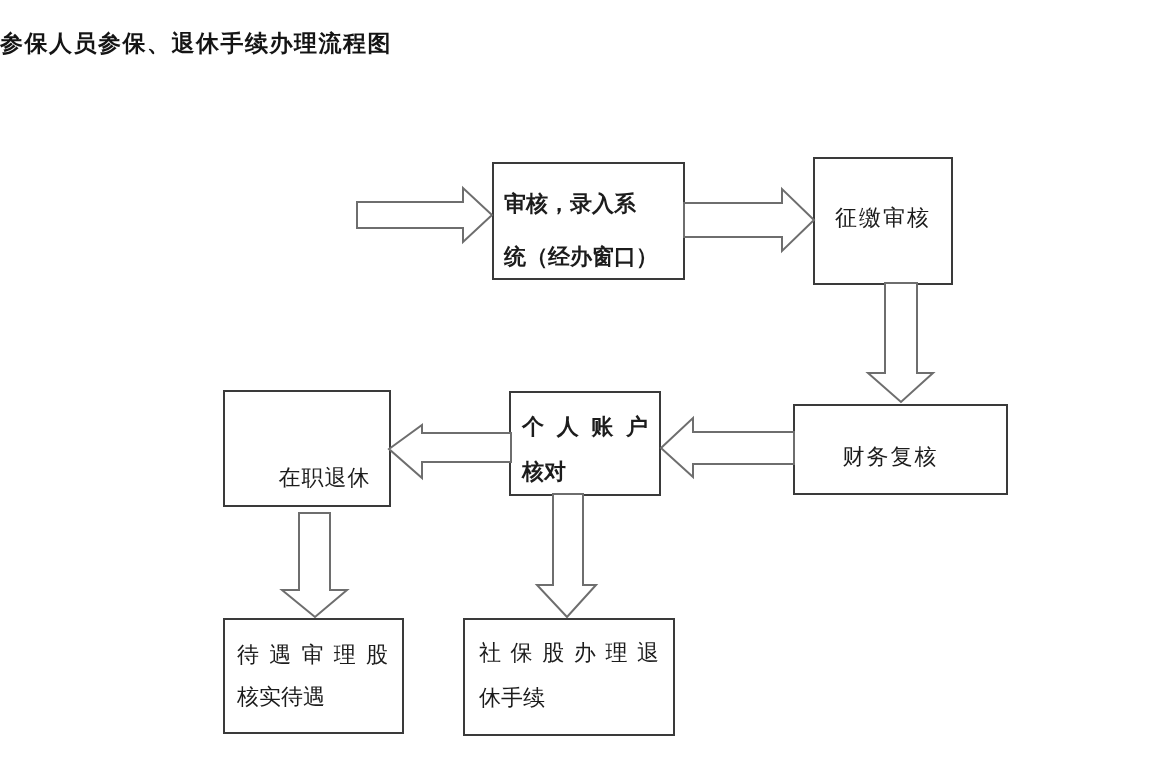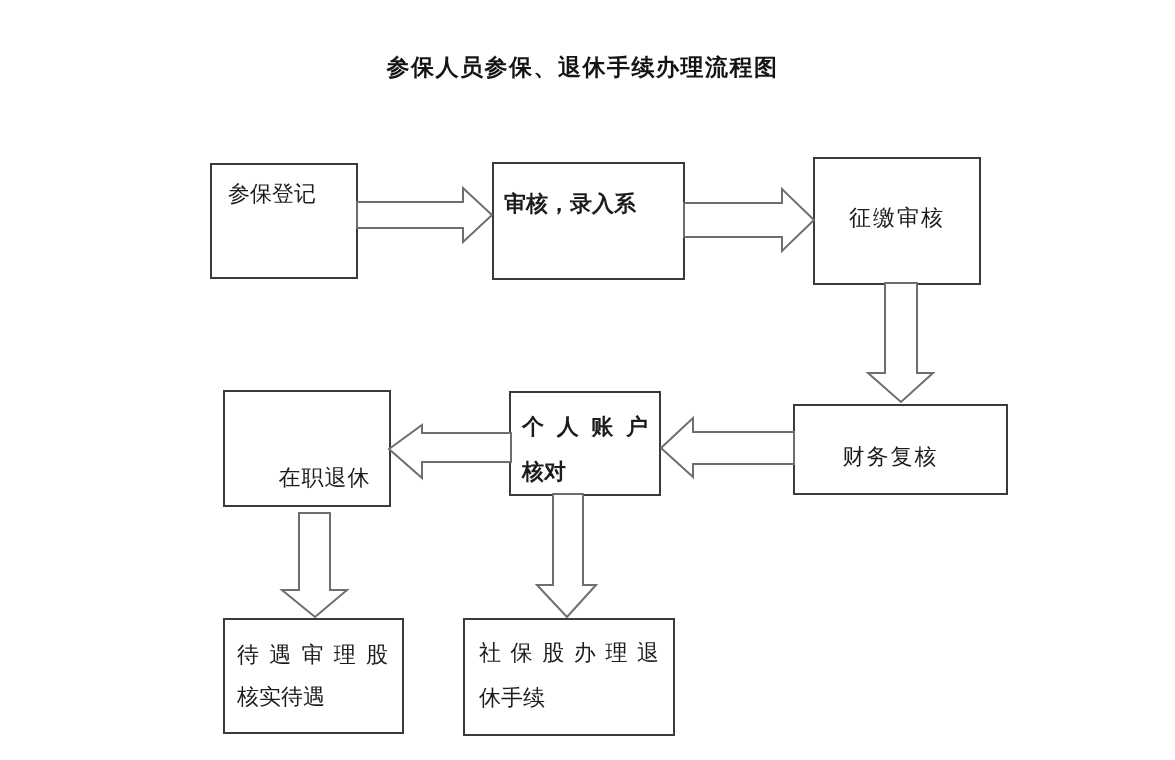--- a/index.html
+++ b/index.html
@@ -8,43 +8,41 @@
     width: 1175px;
     height: 760px;
     background: #ffffff;
     font-family: "DejaVu Sans", "Liberation Sans", sans-serif;
     color: #1c1c1c;
     overflow: hidden;
   }
   .title {
     position: absolute;
     left: 0; top: 28px; width: 1165px;
-    text-align: center;
     font-size: 23px;
     font-weight: bold;
     letter-spacing: 1.5px;
     color: #141414;
-    margin-top: 24px;
   }
   .box {
     position: absolute;
     box-sizing: border-box;
     border: 2px solid #3a3a3a;
     background: #ffffff;
     font-size: 22px;
     line-height: 1;
   }
   .line { display: block; white-space: nowrap; }
   .j { white-space: normal; text-align: justify; text-align-last: justify; }
 
   
   .b-enroll     { left: 210px; top: 163px; width: 148px; height: 116px; padding: 18px 0 0 16px; }
   .b-review     { left: 492px; top: 162px; width: 193px; height: 118px; padding: 13px 6px 0 10px; }
   .b-review .line { line-height: 53px; font-weight: bold; }
-  .b-collection { left: 813px; top: 157px; width: 168px; height: 128px;
+  .b-collection { left: 813px; top: 157px; width: 140px; height: 128px;
                   display: flex; align-items: center; justify-content: center;
                   letter-spacing: 2px; padding-bottom: 6px; box-sizing: border-box; }
   .b-finance    { left: 793px; top: 404px; width: 215px; height: 91px;
                   display: flex; align-items: center; justify-content: center;
                   letter-spacing: 2px; padding-top: 14px; padding-right: 20px; box-sizing: border-box; }
   .b-account    { left: 509px; top: 391px; width: 152px; height: 105px; padding: 11px 11px 0 11px; }
   .b-account .line { line-height: 45px; font-weight: bold; }
   .b-retire     { left: 223px; top: 390px; width: 168px; height: 117px;
                   display: flex; align-items: flex-end; justify-content: center;
                   padding-bottom: 16px; letter-spacing: 1px; box-sizing: border-box; padding-left: 35px; }
@@ -61,26 +59,24 @@
     stroke-linejoin: miter;
   }
 </style>
 </head>
 <body>
 
 <div class="stage">
 
   <div class="title">参保人员参保、退休手续办理流程图</div>
 
-  <div class="box b-enroll">
-    <span class="line">参保登记</span>
-  </div>
 
   <div class="box b-review">
     <span class="line">审核，录入系</span>
+    <span class="line">统（经办窗口）</span>
   </div>
 
   <div class="box b-collection">
     <span class="line">征缴审核</span>
   </div>
 
   <div class="box b-finance">
     <span class="line">财务复核</span>
   </div>
 

